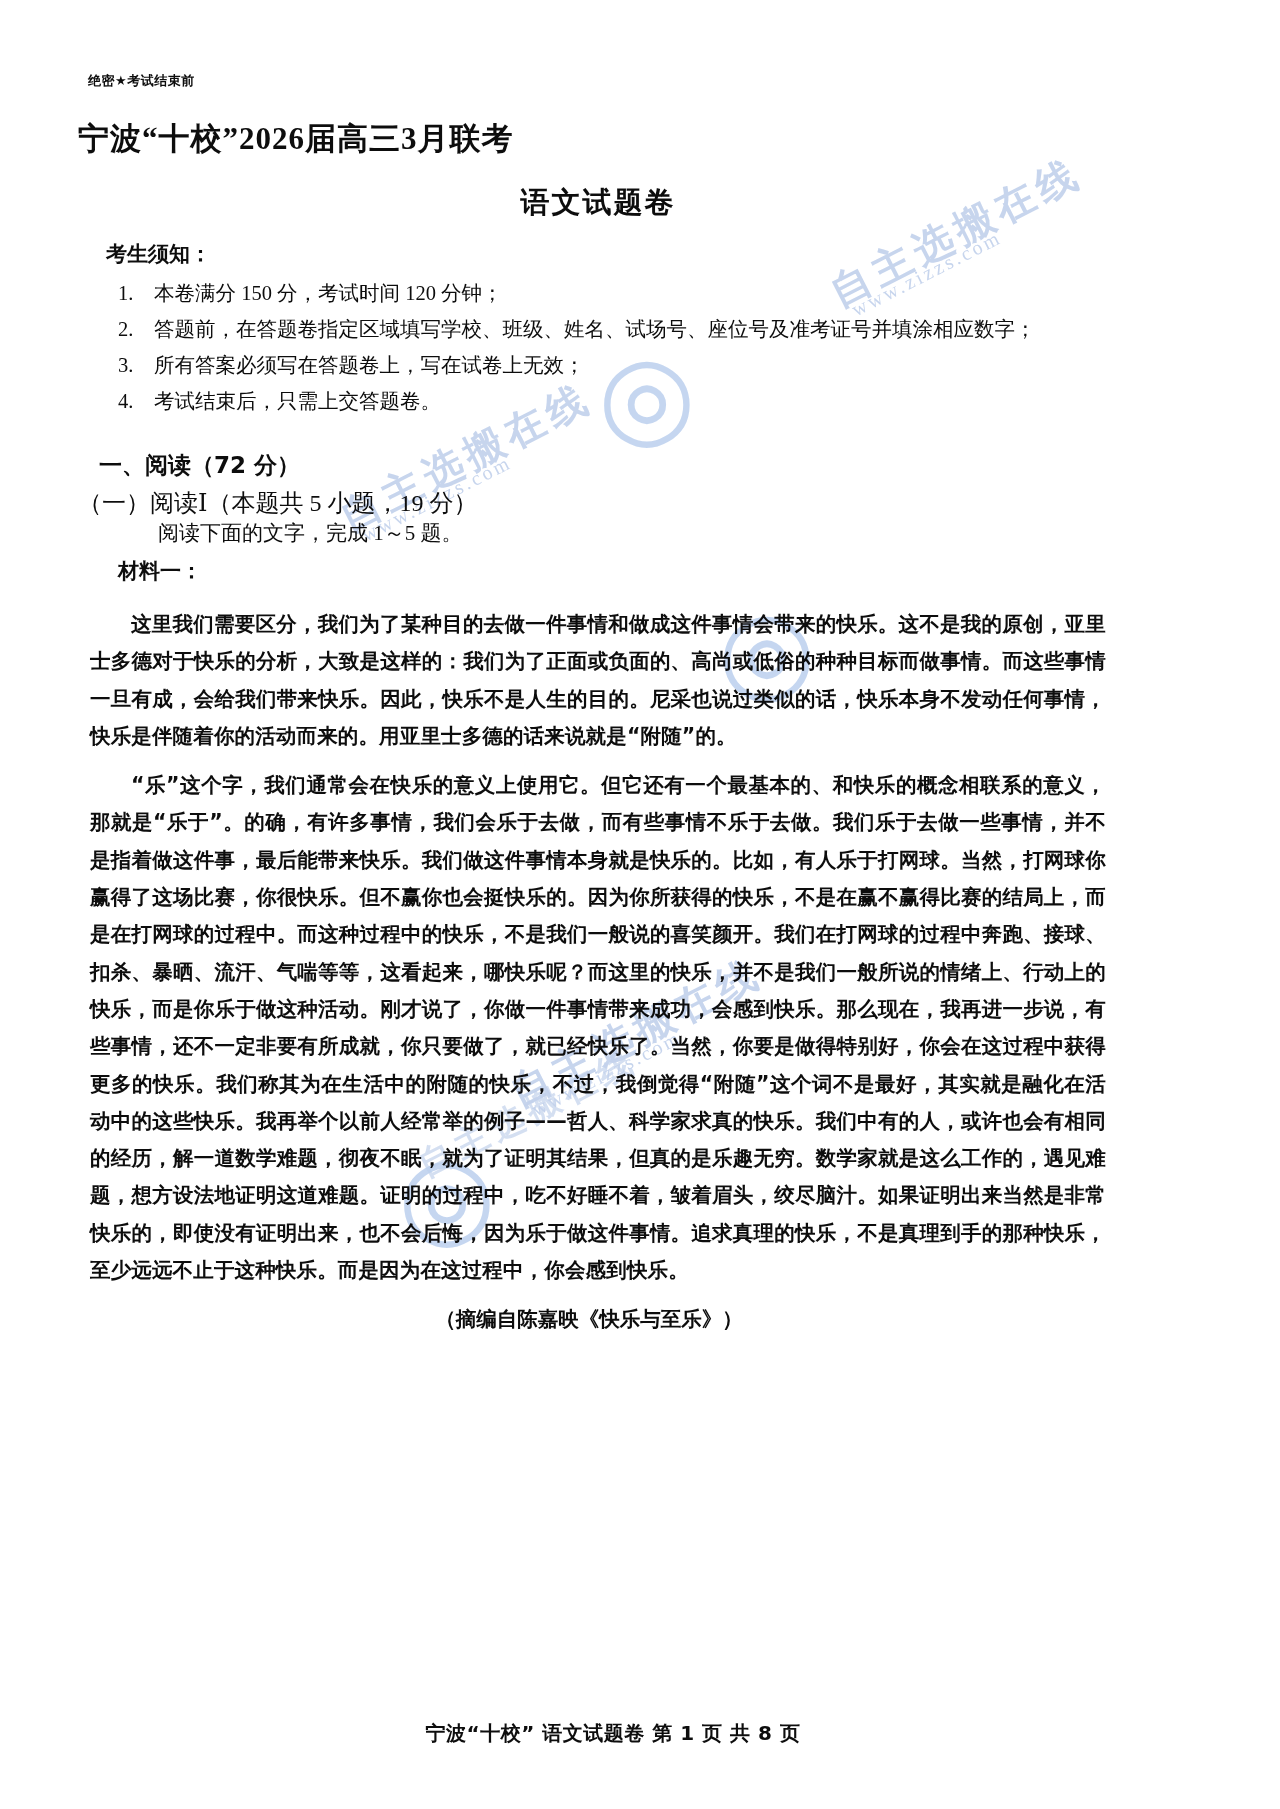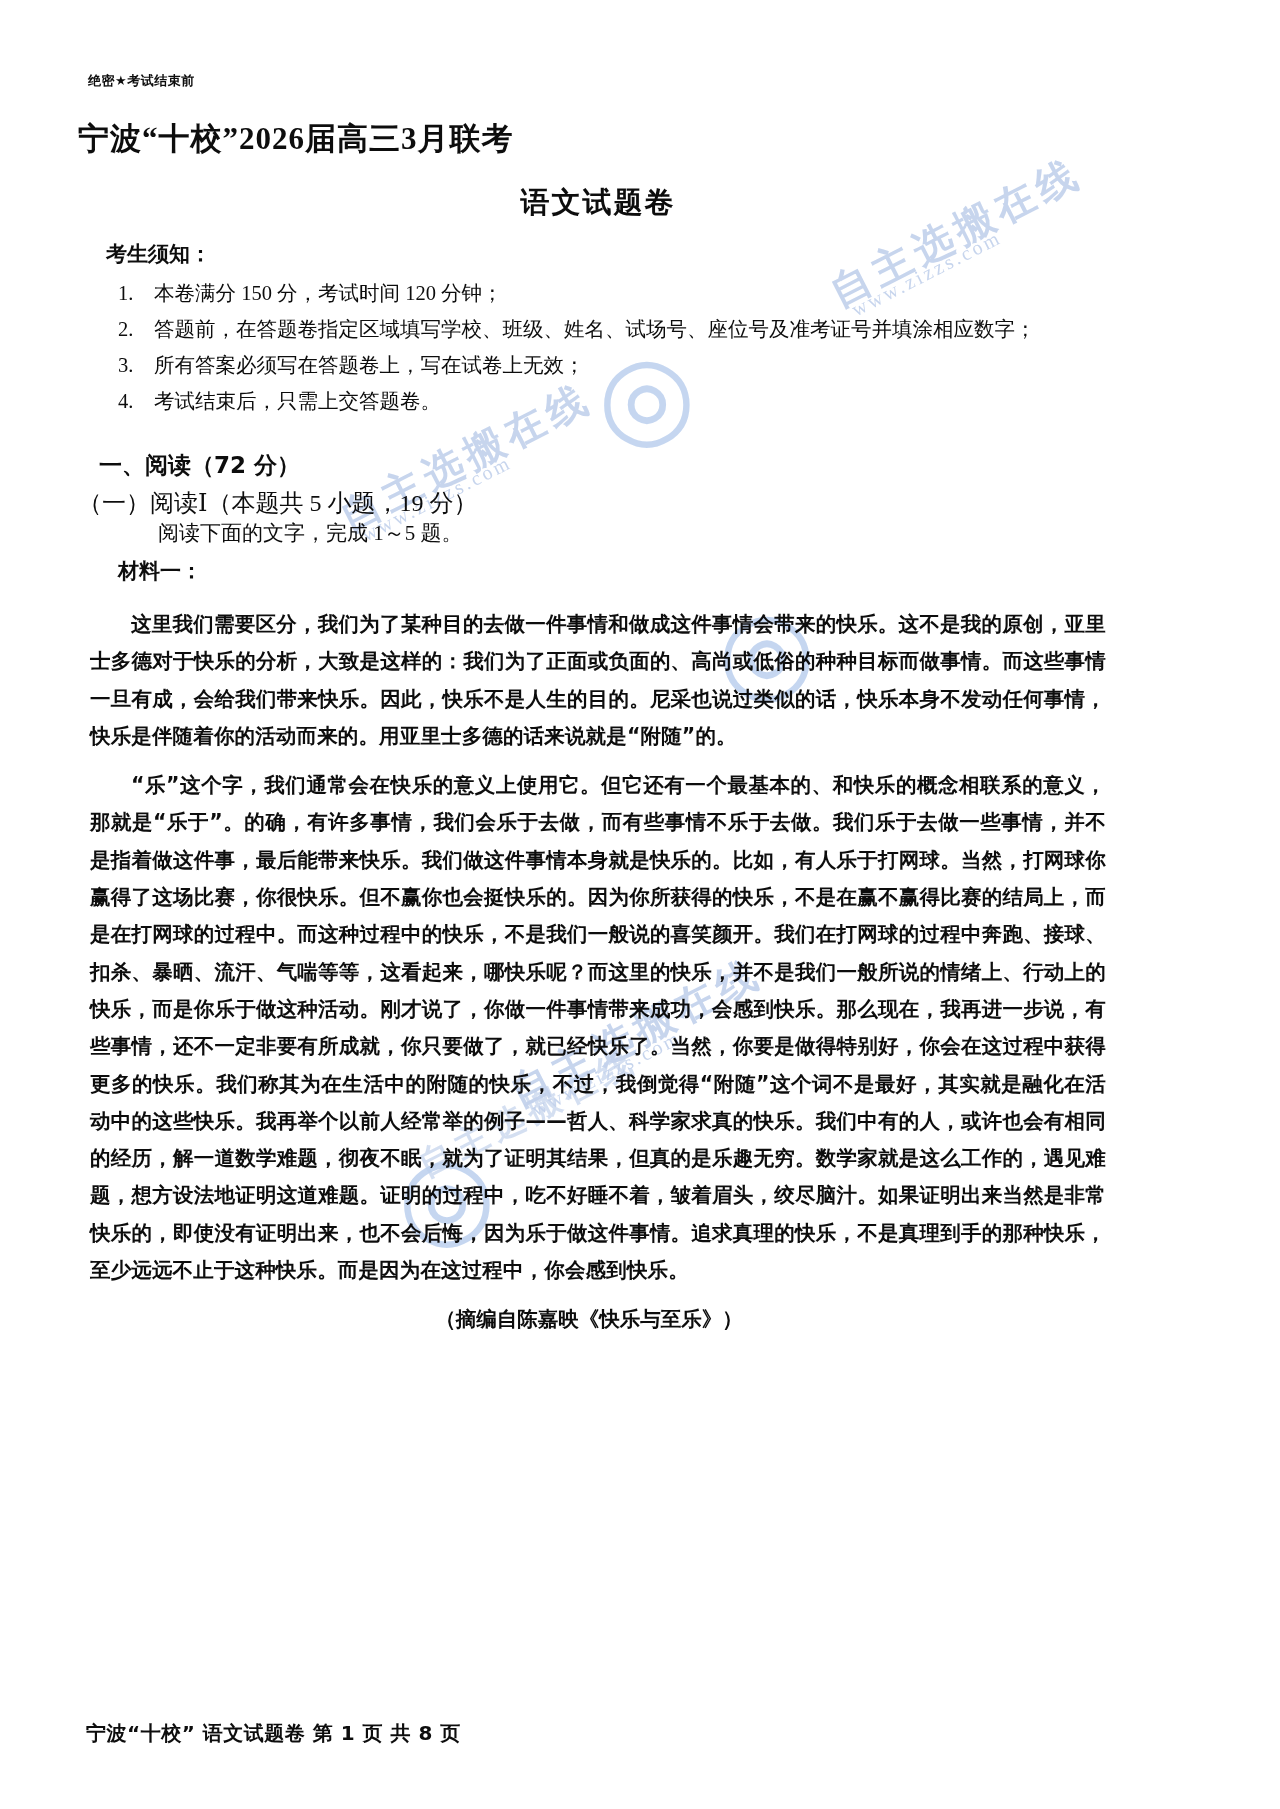--- a/index.html
+++ b/index.html
@@ -197,23 +197,24 @@
     text-align: center;
     padding-right: 18px;
     margin-top: 2px;
     font-family: "DejaVu Sans", "Liberation Sans", sans-serif;
     font-weight: 600;
   }
 
   
   .footer {
     position: absolute;
-    left: 8px;
+    left: 15px;
     top: 1720px;
     width: 1040px;
+    text-align: center;
     font-size: 20px;
     font-weight: 700;
     font-family: "DejaVu Sans", "Liberation Sans", sans-serif;
     letter-spacing: 0.5px;
     z-index: 5;
   }
 </style>
 </head>
 <body>
 

